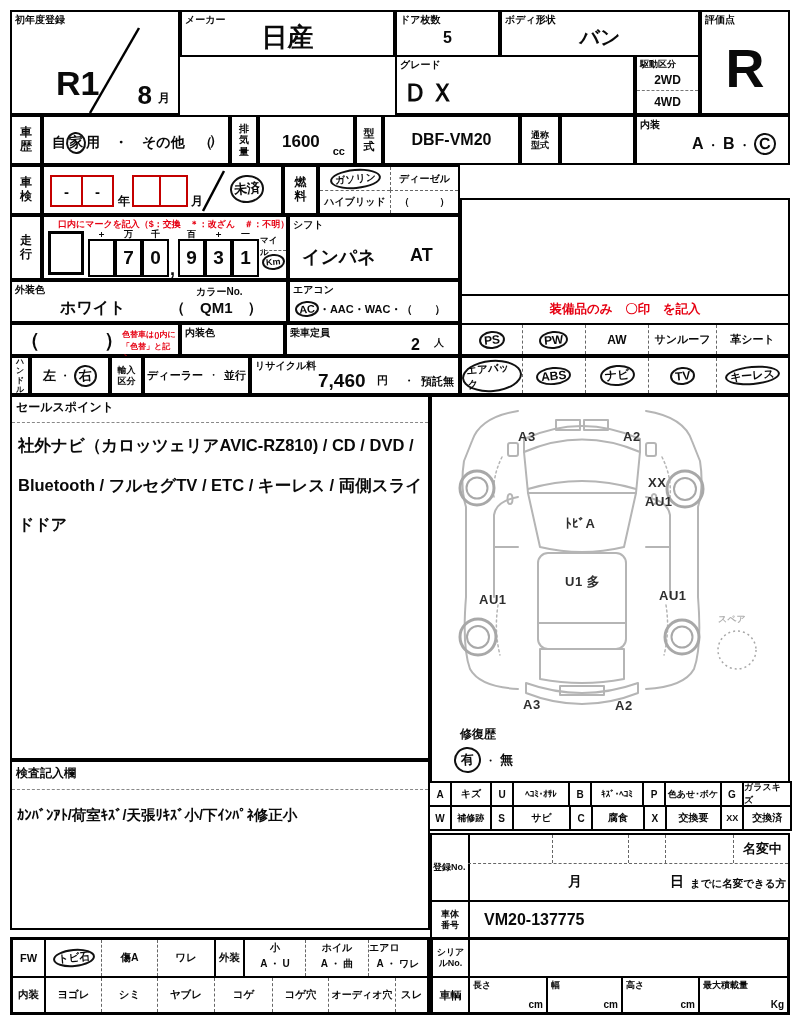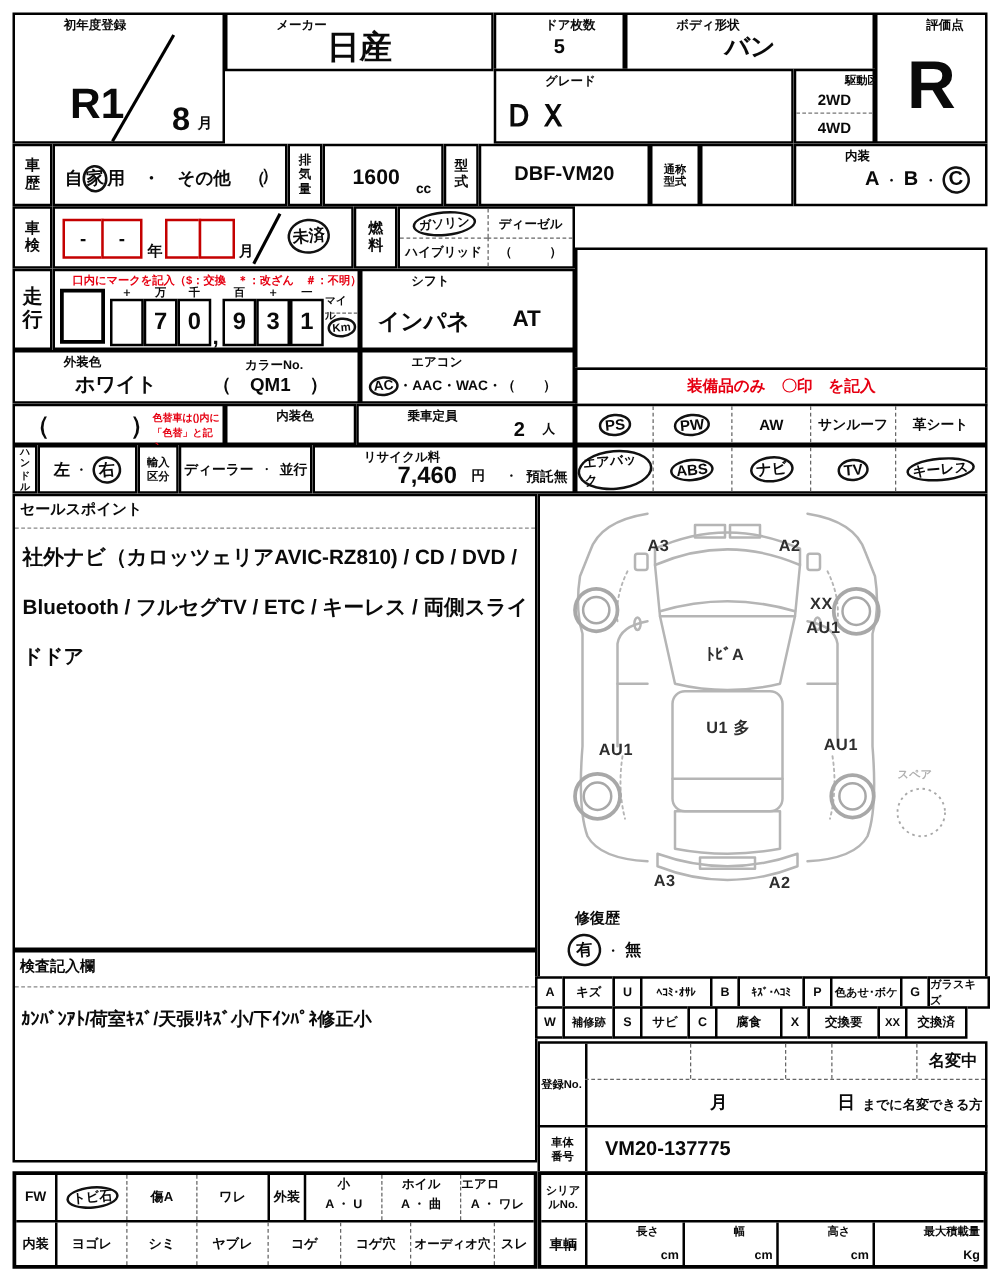--- a/index.html
+++ b/index.html
@@ -6,21 +6,21 @@
   html,body { background:#fff; }
   .sheet {
     position: relative; width: 800px; height: 1024px; background: #fff;
     font-family: "Liberation Sans", "DejaVu Sans", sans-serif; color:#0a0a0a;
     overflow: hidden; font-weight: bold;
   }
   .b  { position:absolute; border:2px solid #000; background:#fff; }
   .b3 { position:absolute; border:3px solid #000; background:#fff; }
   .a  { position:absolute; }
   .cen{ display:flex; align-items:center; justify-content:center; }
-  .lab{ position:absolute; top:1px; left:3px; font-size:10px; font-weight:bold; white-space:nowrap;margin-left:36px; }
+  .lab{ position:absolute; top:1px; left:3px; font-size:10px; font-weight:bold; white-space:nowrap; }
   .vt { width:1em; margin:0 auto; word-break:break-all; line-height:1.15; text-align:center; display:block; }
   .circ{ display:inline-block; border:2px solid #111; border-radius:50%; padding:0 3px; transform:rotate(-5deg); }
   .red{ color:#e60012; }
   .rb { position:absolute; border:2px solid #c40000; background:#fff; }
   .dl { border-left:1px dashed #666; }
   .dcell{ flex:0 0 auto; display:flex; align-items:center; justify-content:center; height:100%; }
   .digit{ position:absolute; border:2px solid #000; width:27px; height:38px; top:22px;
           display:flex; align-items:center; justify-content:center; font-size:19px; font-weight:bold; }
   .dh { position:absolute; width:27px; top:11px; text-align:center; font-size:9px; font-weight:bold; }
   .legend-cell{ border:2px solid #000; display:flex; align-items:center; justify-content:center;
@@ -132,21 +132,21 @@
     <div class="a cen" style="left:0;top:0;width:70px;height:23px">
       <span class="circ" style="font-size:10px;padding:1px 3px">ガソリン</span>
     </div>
     <div class="a cen dl" style="left:70px;top:0;width:68px;height:23px;font-size:10px">ディーゼル</div>
     <div class="a cen" style="left:0;top:23px;width:70px;height:23px;font-size:10px;border-top:1px dashed #666">ハイブリッド</div>
     <div class="a cen dl" style="left:70px;top:23px;width:68px;height:23px;font-size:10px;border-top:1px dashed #666">（　　　）</div>
   </div>
   <div class="b" style="left:460px;top:198px;width:330px;height:98px"></div>
 
   <div class="b cen" style="left:10px;top:215px;width:32px;height:65px">
-    <span class="vt" style="font-size:16px">走行</span>
+    <span class="vt" style="font-size:12px">走行</span>
   </div>
   <div class="b" style="left:42px;top:215px;width:246px;height:65px">
     <div class="a red" style="left:14px;top:1px;font-size:9px;white-space:nowrap">口内にマークを記入（$：交換　＊：改ざん　＃：不明）</div>
     <div class="a" style="left:4px;top:14px;width:36px;height:44px;border:3px solid #000"></div>
     <span class="dh" style="left:44px">＋</span>
     <span class="dh" style="left:71px">万</span>
     <span class="dh" style="left:98px">千</span>
     <span class="dh" style="left:134px">百</span>
     <span class="dh" style="left:161px">＋</span>
     <span class="dh" style="left:188px">一</span>
@@ -350,21 +350,21 @@
       <div class="legend-cell" style="width:54px;font-size:9px">ｷｽﾞ･ﾍｺﾐ</div>
       <div class="legend-cell" style="width:24px">P</div>
       <div class="legend-cell" style="width:58px;font-size:9px">色あせ･ボケ</div>
       <div class="legend-cell" style="width:24px">G</div>
       <div class="legend-cell" style="width:50px;font-size:9px">ガラスキズ</div>
     </div>
     <div style="display:flex">
       <div class="legend-cell" style="width:24px">W</div>
       <div class="legend-cell" style="width:42px;font-size:9px">補修跡</div>
       <div class="legend-cell" style="width:24px">S</div>
-      <div class="legend-cell" style="width:40px">サビ</div>
+      <div class="legend-cell" style="width:60px">サビ</div>
       <div class="legend-cell" style="width:24px">C</div>
       <div class="legend-cell" style="width:54px">腐食</div>
       <div class="legend-cell" style="width:24px">X</div>
       <div class="legend-cell" style="width:58px">交換要</div>
       <div class="legend-cell" style="width:24px;font-size:9px">XX</div>
       <div class="legend-cell" style="width:50px">交換済</div>
     </div>
   </div>
 
   <div class="b" style="left:430px;top:833px;width:360px;height:69px">

